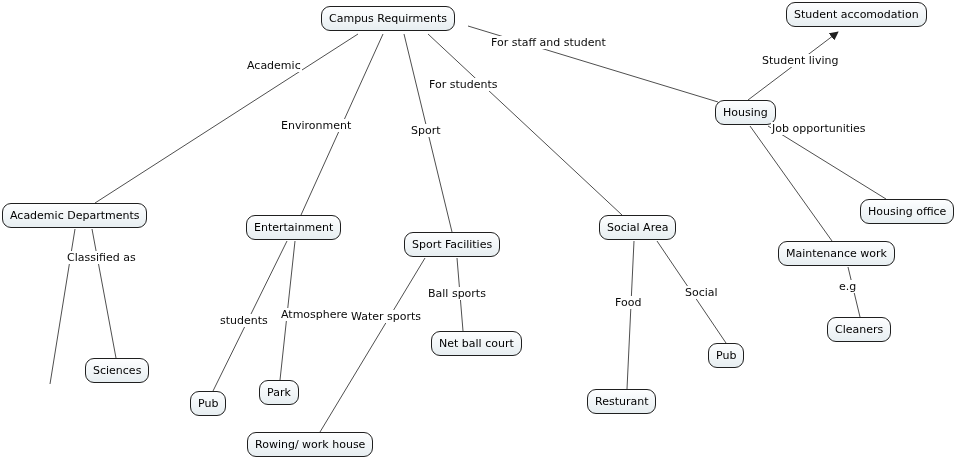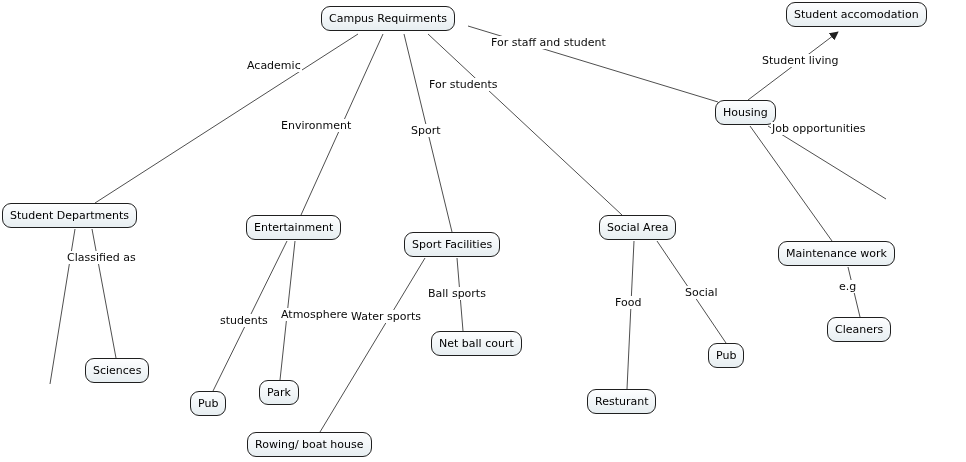--- a/index.html
+++ b/index.html
@@ -75,30 +75,31 @@
     <line x1="295" y1="241" x2="280" y2="380"></line>
     <line x1="457" y1="258" x2="463" y2="331"></line>
     <line x1="425" y1="258" x2="320" y2="432"></line>
     <line x1="634" y1="241" x2="627" y2="389"></line>
     <line x1="657" y1="241" x2="726" y2="343"></line>
   </svg>
 
   <div class="node" style="left:321px; top:6px;">Campus Requirments</div>
   <div class="node" style="left:786px; top:2px;">Student accomodation</div>
   <div class="node" style="left:715px; top:100px;">Housing</div>
-  <div class="node" style="left:2px;   top:203px;">Student Departments</div>
+  <div class="node" style="left:2px;   top:203px;">Academic Departments</div>
   <div class="node" style="left:246px; top:215px;">Entertainment</div>
   <div class="node" style="left:599px; top:215px;">Social Area</div>
   <div class="node" style="left:404px; top:232px;">Sport Facilities</div>
+  <div class="node" style="left:860px; top:199px;">Housing office</div>
   <div class="node" style="left:778px; top:241px;">Maintenance work</div>
   <div class="node" style="left:827px; top:317px;">Cleaners</div>
   <div class="node" style="left:415px; top:331px;margin-left:16px;">Net ball court</div>
   <div class="node" style="left:190px; top:391px;">Pub</div>
   <div class="node" style="left:259px; top:380px;">Park</div>
-  <div class="node" style="left:247px; top:432px;">Rowing/ boat house</div>
+  <div class="node" style="left:247px; top:432px;">Rowing/ work house</div>
   <div class="node" style="left:587px; top:389px;">Resturant</div>
   <div class="node" style="left:708px; top:343px;">Pub</div>
   <div class="node" style="left:85px;  top:358px;">Sciences</div>
 
   <span class="edge-label" style="left:246px; top:59px;">Academic</span>
   <span class="edge-label" style="left:490px; top:36px;">For staff and student</span>
   <span class="edge-label" style="left:761px; top:54px;">Student living</span>
   <span class="edge-label" style="left:280px; top:119px;">Environment</span>
   <span class="edge-label" style="left:428px; top:78px;">For students</span>
   <span class="edge-label" style="left:410px; top:124px;">Sport</span>

